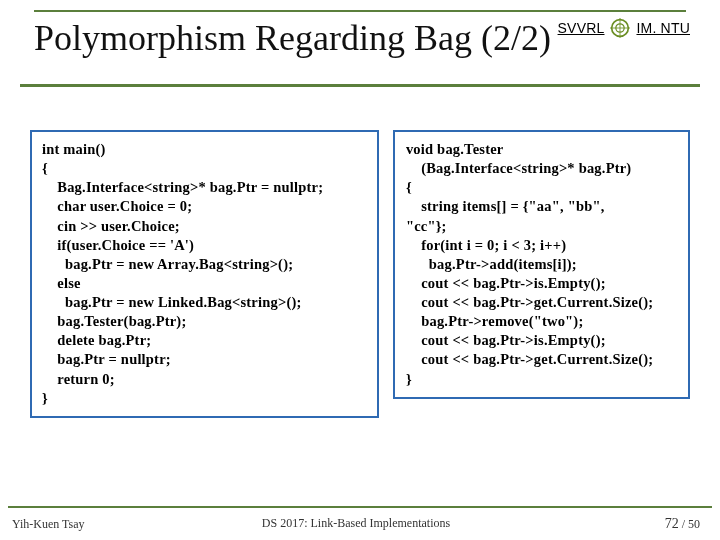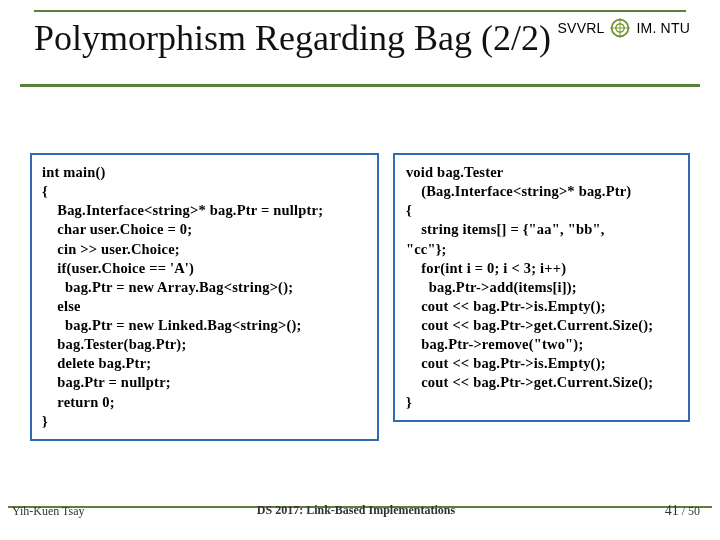--- a/index.html
+++ b/index.html
@@ -29,20 +29,21 @@
   
   .brand-right {
     position: absolute;
     right: 30px;
     top: 18px;
     font-size: 14px;
     letter-spacing: 0.2px;
     display: flex;
     align-items: center;
     gap: 6px;
+    text-decoration: underline;
   }
   .brand-right .label-left { font-family: Arial, Helvetica, sans-serif; }
   .brand-right .label-right { font-family: Arial, Helvetica, sans-serif; }
   .logo-ring {
     width: 20px;
     height: 20px;
     display: inline-flex;
     align-items: center;
     justify-content: center;
   }
@@ -72,21 +73,20 @@
     right: 30px;
     top: 130px;
     display: flex;
     gap: 14px;
     align-items: flex-start;
   }
   .code-box {
     border: 2px solid #2f6ab3;
     padding: 8px 10px 8px 10px;
     box-sizing: border-box;
-    margin-top: 23px;
   }
   .code-box.left { width: 350px; }
   .code-box.right { width: 298px; padding-left: 11px; }
   .code {
     white-space: pre;
     font-family: "Times New Roman", Times, serif;
     font-weight: 700;
     font-size: 14.5px;
     line-height: 1.32;
     letter-spacing: 0.2px;
@@ -97,33 +97,32 @@
     left: 8px;
     right: 8px;
     bottom: 32px;
     border-top: 2px solid #5b7f3c;
   }
   
   .footer {
     position: absolute;
     left: 12px;
     right: 20px;
-    bottom: 21px;
+    bottom: 8px;
     font-size: 12px;
     display: flex;
     justify-content: space-between;
     align-items: baseline;
     color: #333;
   }
   .footer .center {
     position: absolute;
     left: 0;
     right: 0;
     text-align: center;
-    font-weight: bold;
   }
   .footer .left, .footer .right {
     position: relative;
     z-index: 1;
   }
   .footer .right .cur { font-size: 14px; }
 </style>
 </head>
 <body>
 
@@ -179,16 +178,16 @@
 }</div>
     </div>
   </div>
 
   <div class="bottom-rule"></div>
 
   <div class="footer">
     <span class="left">Yih-Kuen Tsay</span>
     <span class="center">DS 2017: Link-Based Implementations</span>
     <span class="right">
-      <span class="cur">41</span><span> / </span><span>50</span>
+      <span class="cur">72</span><span> / </span><span>50</span>
     </span>
   </div>
 </div>
 
 </body></html>

